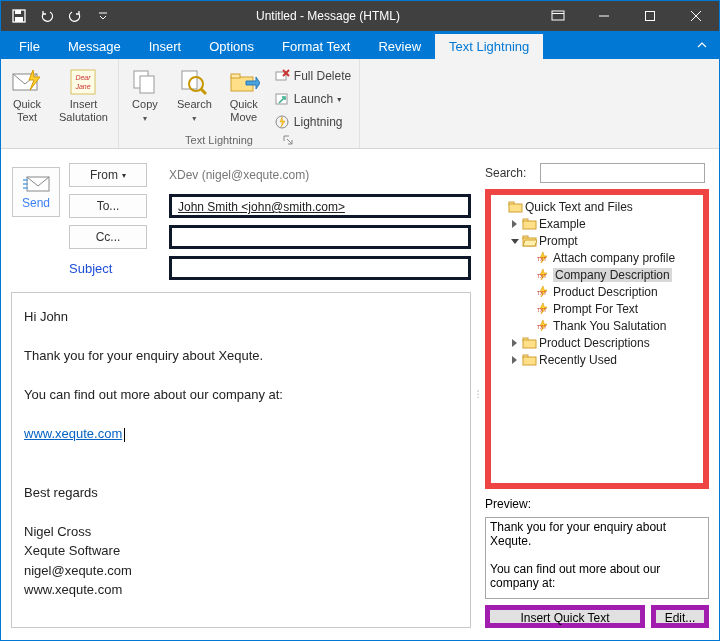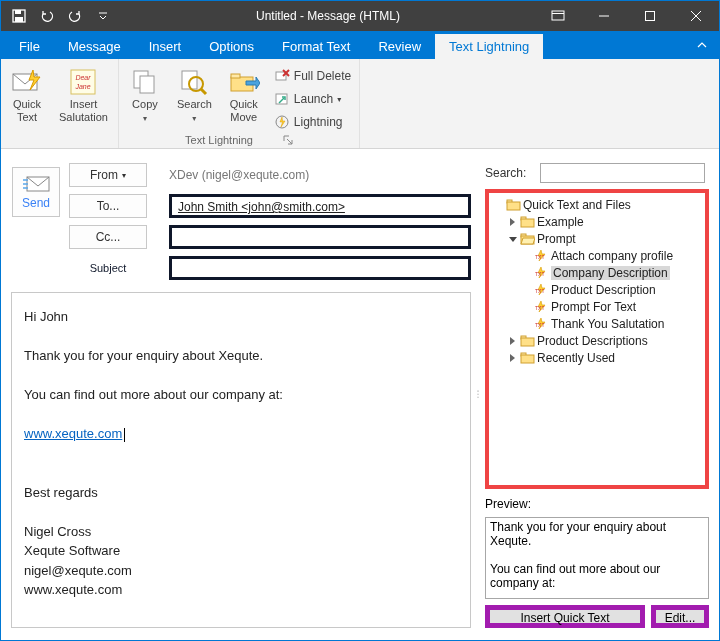--- a/index.html
+++ b/index.html
@@ -42,38 +42,38 @@
   .content { flex: 1; display: flex; background: #fff; padding: 10px 10px 12px 10px; gap: 4px; overflow:hidden;}
   .left { flex: 1; display: flex; flex-direction: column; }
   .headerarea { display: flex; gap: 8px; }
   .sendcol { width: 50px; display:flex; flex-direction:column; align-items:center; gap: 4px; padding-top: 8px;}
   .sendbtn { border: 1px solid #c8c8c8; background: #fdfdfd; width: 48px; display:flex; flex-direction:column; align-items:center; gap:4px; padding: 6px 0; cursor:pointer;}
   .sendbtn .sicon { width: 26px; height: 18px; }
   .sendbtn .slbl { font-size: 12px; color: #3b82f6; }
   .fields { flex: 1; display: flex; flex-direction: column; gap: 7px; padding-top: 4px;}
   .fieldrow { display: flex; align-items: center; gap: 22px; }
   .fldbtn { width: 78px; height: 24px; border: 1px solid #c8c8c8; background: #fdfdfd; font-size: 12px; color: #333; display:flex; align-items:center; justify-content:center; gap:4px; cursor:pointer;}
-  .fldlabel { width: 78px; text-align:center; font-size: 11px; color: #0f172a; }
+  .fldlabel { width: 78px; font-size: 13px; color: #1d4ed8; }
   .fldval { flex: 1; height: 24px; border: 3px solid #0f172a; background: #fff; font-size: 12px; padding: 3px 6px; color: #333; }
   .fromval { font-size: 12px; color: #777; }
   .tolink { text-decoration: underline; color: #222; }
   .bodyarea { margin-top: 12px; border: 1px solid #c8c8c8; flex: 1; padding: 14px 12px; font-size: 13px; color: #222; line-height: 1.5; overflow:auto;}
   .bodyarea a { color: #0563c1; }
   .caret { display:inline-block; width:1px; height:14px; background:#000; margin-left:2px; vertical-align:middle;}
 
   
   .splitter { width: 6px; cursor: ew-resize; display:flex; align-items:center; justify-content:center; color:#999; font-size:9px;}
 
   
   .right { width: 224px; display: flex; flex-direction: column; gap: 6px; padding-top: 4px;}
   .searchrow { display:flex; align-items:center; gap: 14px; }
   .searchrow label { font-size:12px; color:#333; }
   .searchrow input { flex:1; height:20px; border:1px solid #a7a7a7; font-size:12px; padding:1px 4px;}
   .eraser { width:16px; height:16px; cursor:pointer; color:#aaa; display:flex; align-items:center; justify-content:center;}
-  .tree { border: 4px solid #ef4444; flex: 1; font-size: 12px; padding: 3px 2px; overflow:auto; background:#fff;}
+  .tree { border: 6px solid #ef4444; flex: 1; font-size: 12px; padding: 3px 2px; overflow:auto; background:#fff;}
   .tnode { display:flex; align-items:center; gap: 2px; height: 17px; padding-left: 2px; white-space:nowrap; cursor:pointer;}
   .twist { width:11px; height:11px; display:inline-flex; align-items:center; justify-content:center;}
   .twist.closed::before { content:""; border-left:5px solid #666; border-top:4px solid transparent; border-bottom:4px solid transparent;}
   .twist.open::before { content:""; border-top:5px solid #444; border-left:4px solid transparent; border-right:4px solid transparent; margin-top:2px;}
   .twist.none { visibility:hidden;}
   .ticon { width:15px; height:13px; display:inline-flex; align-items:center; justify-content:center;}
   .folder svg rect.body { fill:#ffe088; stroke:#d0a030;}
   .folder svg rect.tab { fill:#ffe9a8; stroke:#d0a030;}
   .tnode.sel span.tlabel { background:#d8d8d8; padding: 0 2px;}
   .tlabel { color:#222; }

